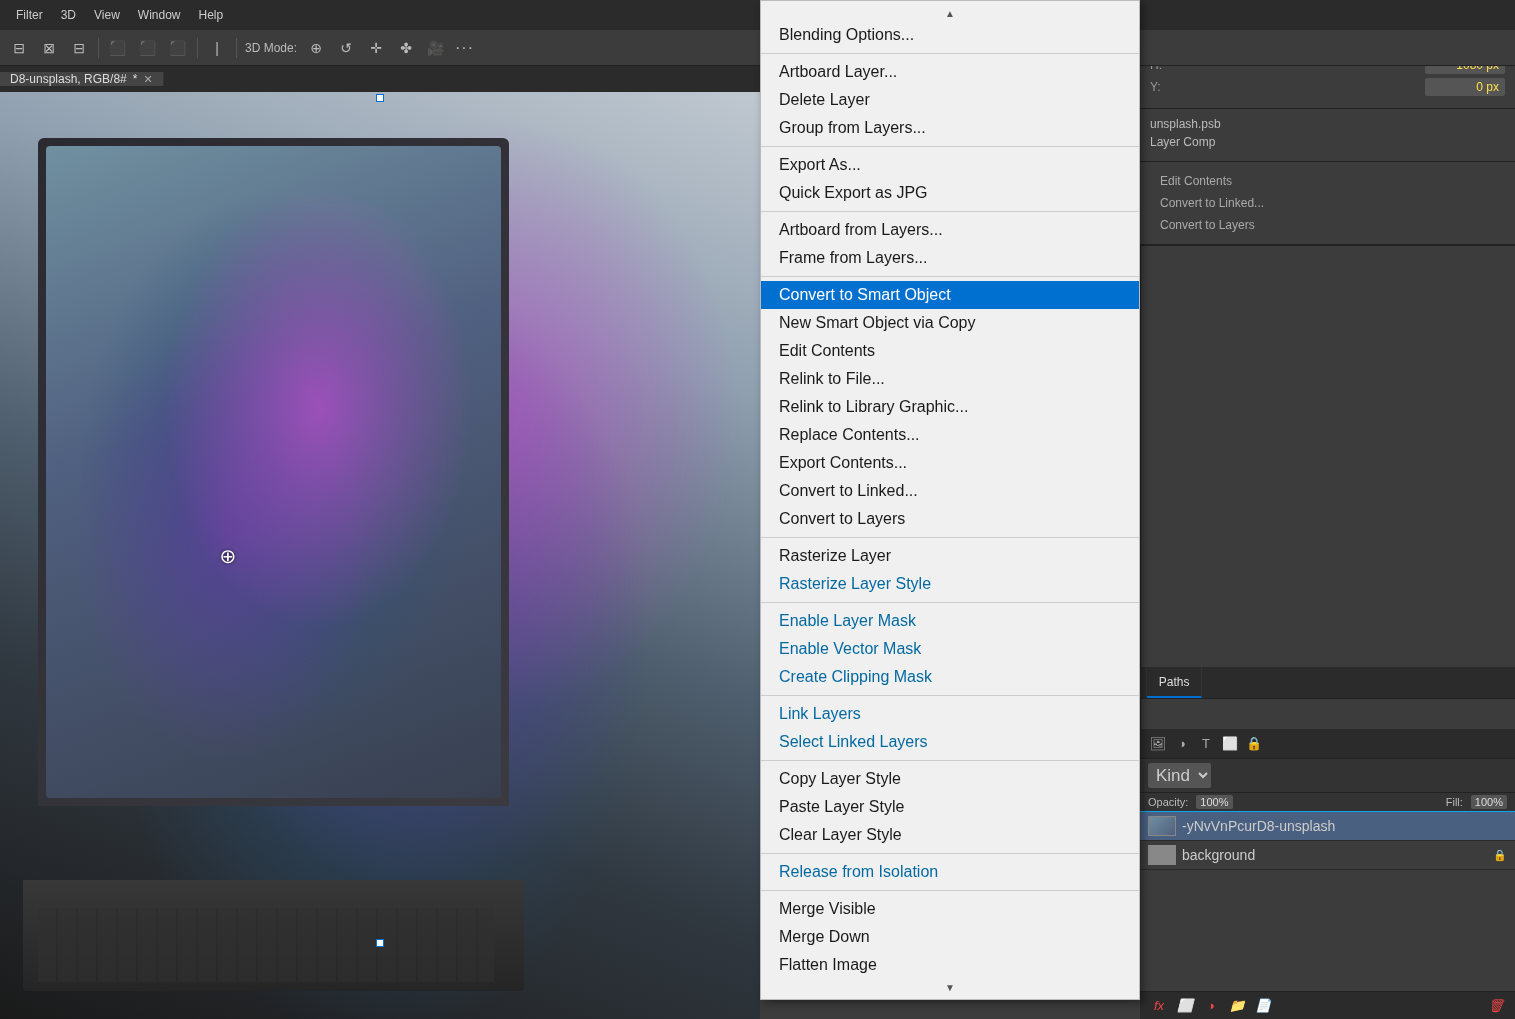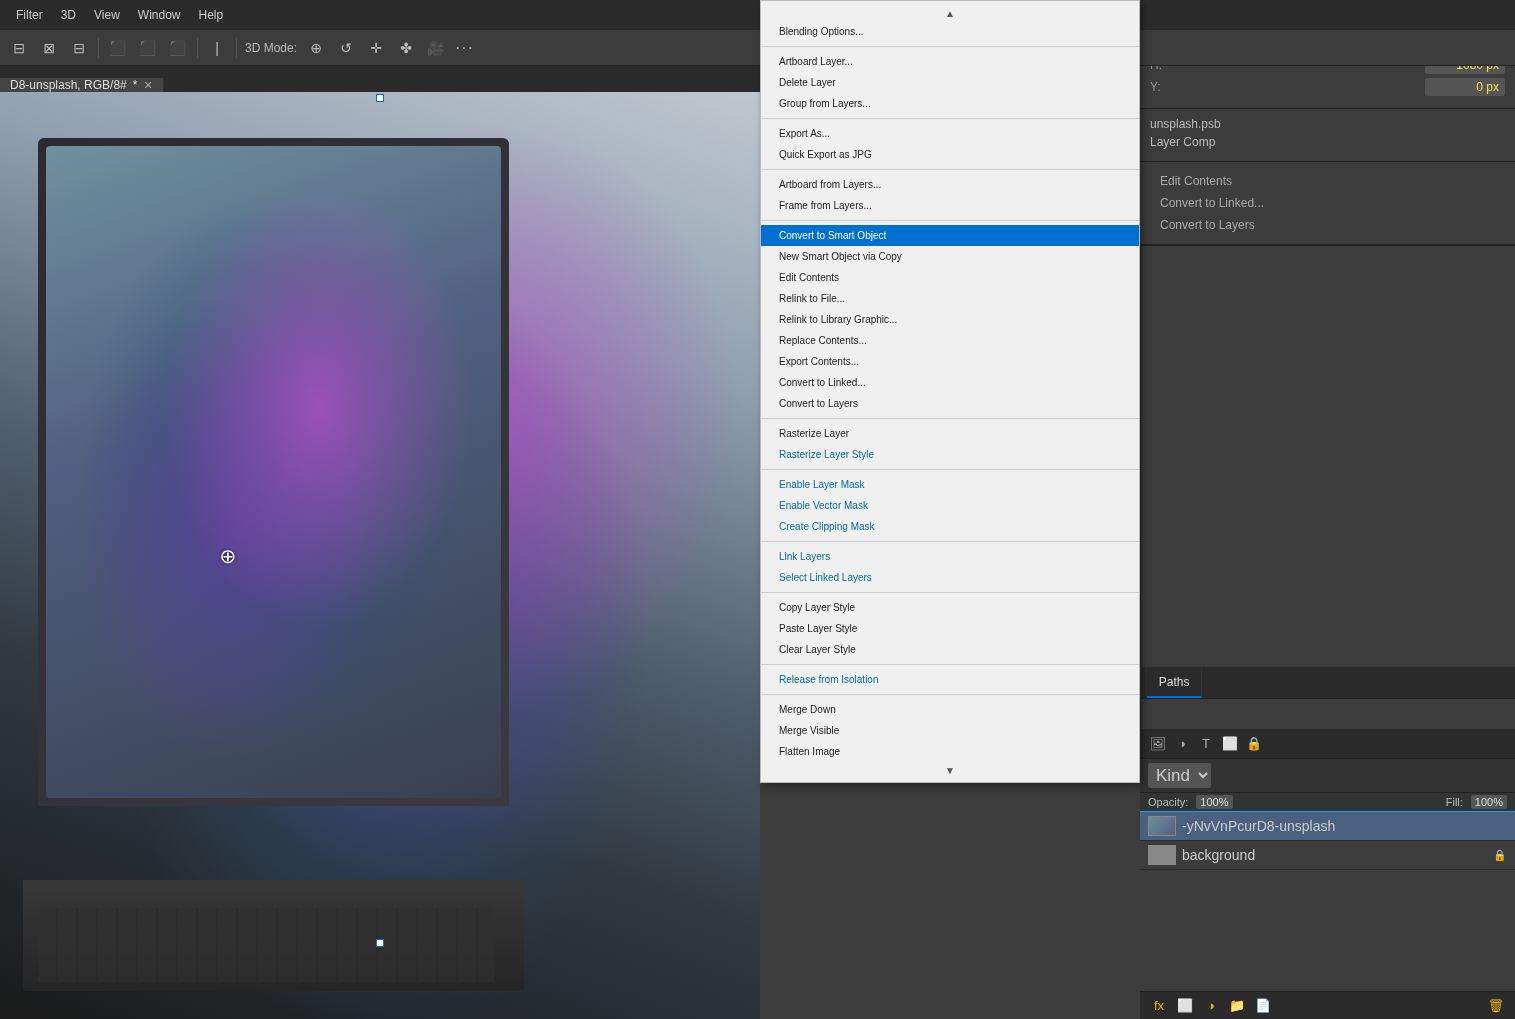--- a/index.html
+++ b/index.html
@@ -58,21 +58,21 @@
     .toolbar-dots { font-size: 16px; color: #bbb; letter-spacing: 1px; cursor: pointer; }
 
     
     .doc-tab-bar {
       position: absolute;
       top: 66px; left: 0;
       width: 760px;
       height: 26px;
       background: #2b2b2b;
       display: flex;
-      align-items: flex-end;
+      align-items: center;
       z-index: 10;
     }
     .doc-tab {
       display: flex; align-items: center;
       padding: 0 10px;
       background: #444;
       color: #ddd;
       font-size: 12px;
       gap: 6px;
       border-right: 1px solid #333;
@@ -138,21 +138,21 @@
       background: #f0f0f0;
       border: 1px solid #bbb;
       box-shadow: 3px 3px 8px rgba(0,0,0,0.4);
       z-index: 100;
       padding: 4px 0;
     }
     .ctx-item {
       padding: 5px 18px;
       color: #1a1a1a;
       cursor: pointer;
-      font-size: 10px;
+      font-size: 16px;
       white-space: nowrap;
     }
     .ctx-item.ctx-highlighted {
       background: #0070d0;
       color: white;
     }
     .ctx-item.ctx-disabled {
       color: #0369a1;
       cursor: default;
     }
@@ -322,23 +322,24 @@
       background: #2b2b2b;
       display: flex;
       align-items: center;
       padding: 0 8px;
       gap: 4px;
       border-top: 1px solid #222;
     }
     .layers-bottom-icon {
       width: 22px; height: 22px;
       display: flex; align-items: center; justify-content: center;
-      color: #eab308;
+      color: #ef4444;
       font-size: 13px;
       cursor: pointer;
+      font-style: italic;
     }
 
     
     .adj-panel {
       position: absolute;
       top: 30px; right: 0;
       width: 375px;
       background: #3c3c3c;
       border-bottom: 1px solid #222;
     }
@@ -473,22 +474,22 @@
       <div class="ctx-sep"></div>
       <div class="ctx-item ctx-disabled">Link Layers</div>
       <div class="ctx-item ctx-disabled">Select Linked Layers</div>
       <div class="ctx-sep"></div>
       <div class="ctx-item">Copy Layer Style</div>
       <div class="ctx-item">Paste Layer Style</div>
       <div class="ctx-item">Clear Layer Style</div>
       <div class="ctx-sep"></div>
       <div class="ctx-item ctx-disabled">Release from Isolation</div>
       <div class="ctx-sep"></div>
+      <div class="ctx-item">Merge Visible</div>
       <div class="ctx-item">Merge Down</div>
-      <div class="ctx-item">Merge Visible</div>
       <div class="ctx-item">Flatten Image</div>
     </div>
   <div class="ctx-scroll-btn">▼</div>
 </div>
 
 <div class="side-panels">
 
   <div class="panel-header">
     <span class="panel-header-title">Adjustments</span>
     <span class="panel-menu-icon">☰</span>

